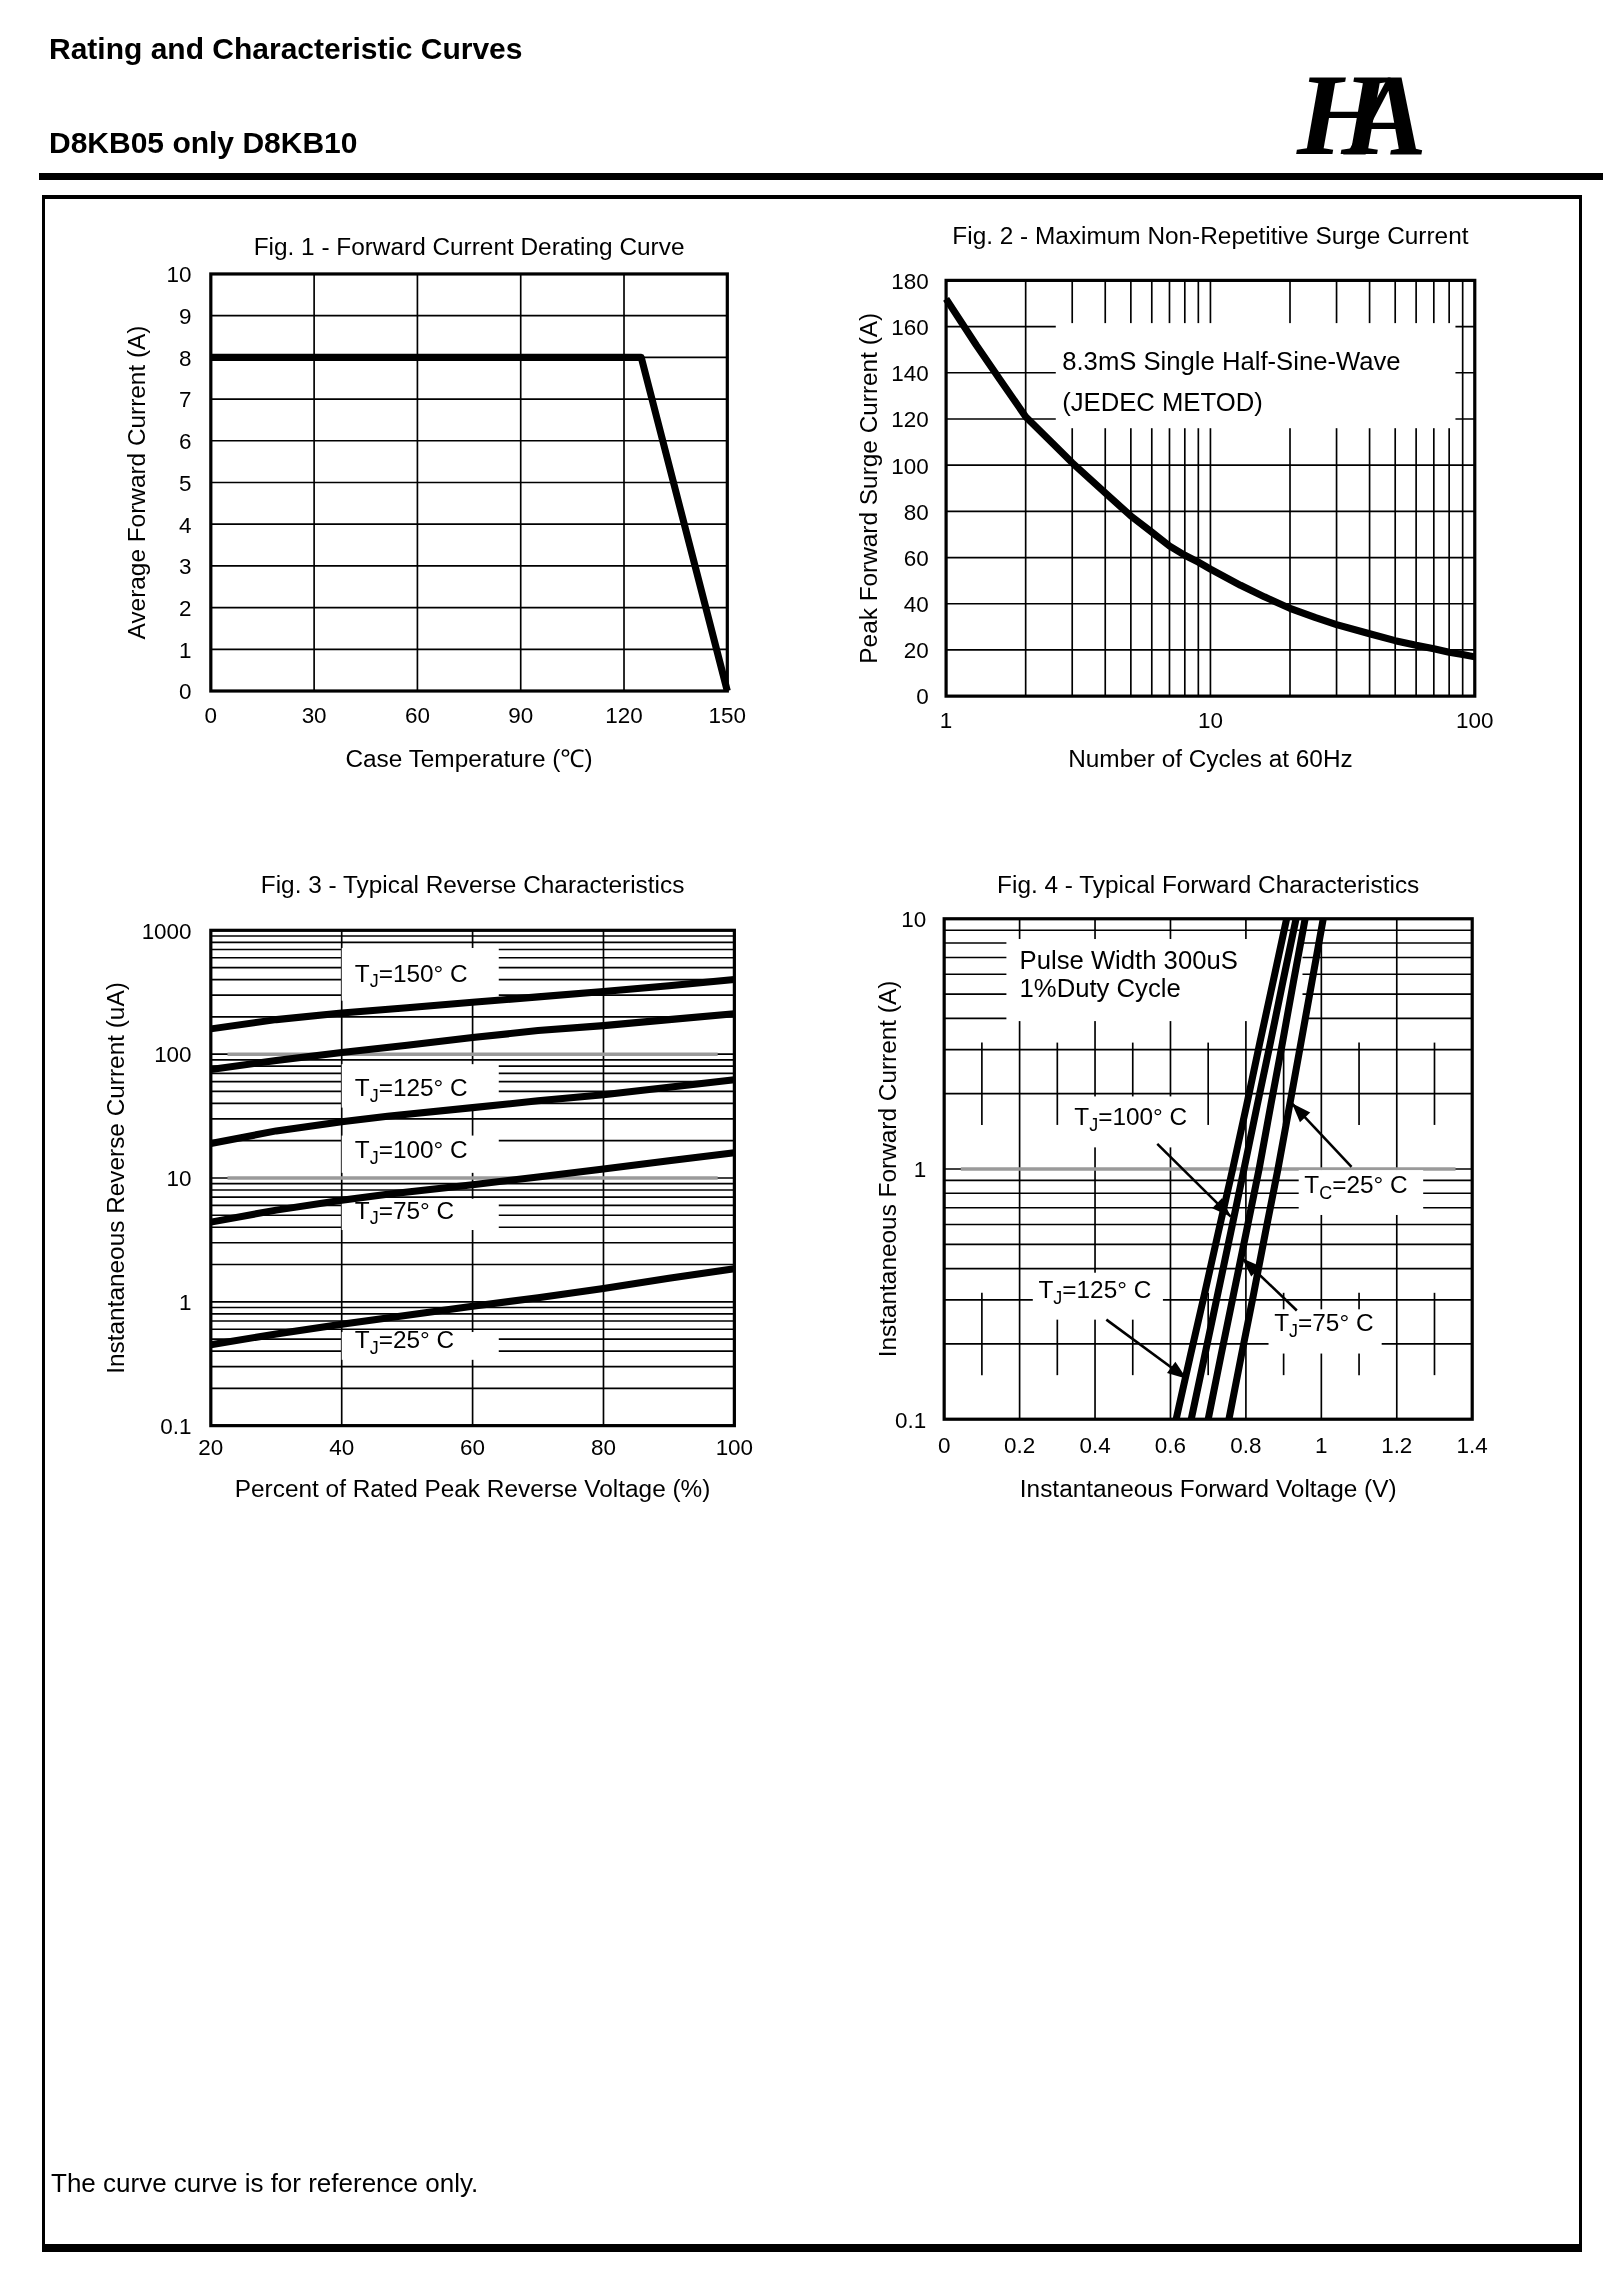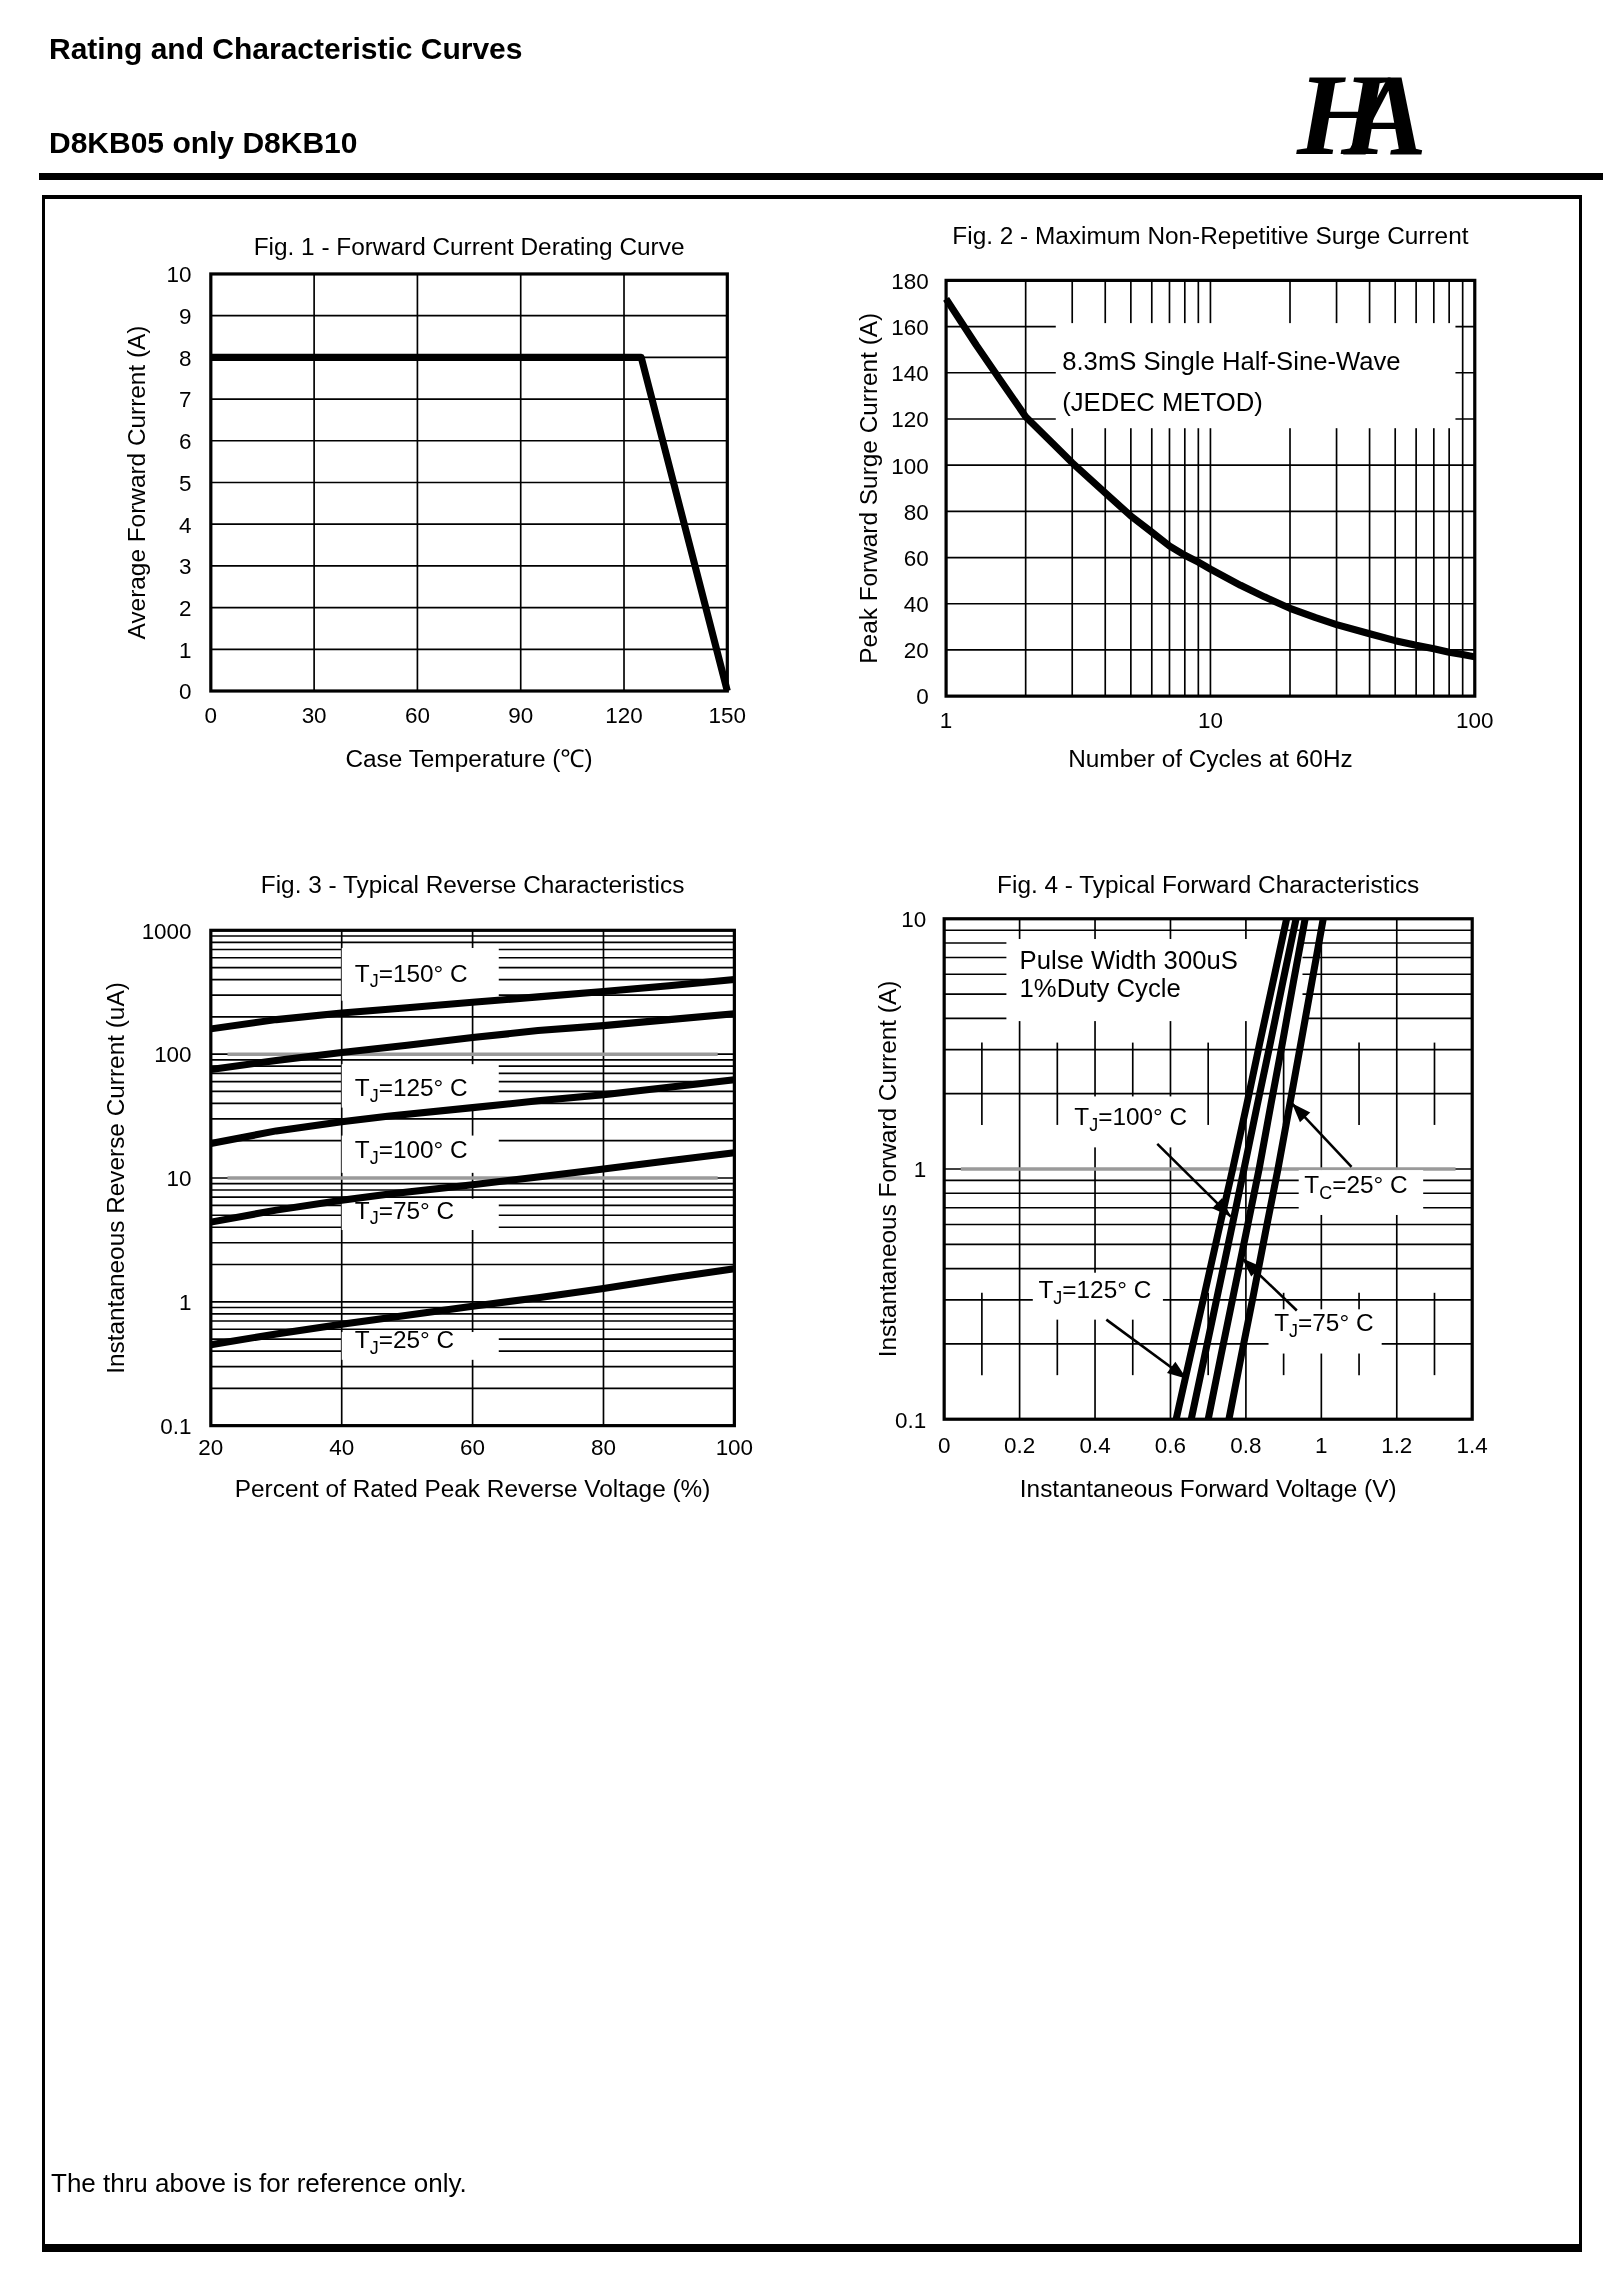--- a/index.html
+++ b/index.html
@@ -256,15 +256,15 @@
         <text x="2176.4285714285716" y="2264" font-size="35" text-anchor="middle">1.2</text>
         <text x="2294" y="2264" font-size="35" text-anchor="middle">1.4</text>
         <text x="1443" y="1445" font-size="35" text-anchor="end">10</text>
         <text x="1443" y="1835" font-size="35" text-anchor="end">1</text>
         <text x="1443" y="2225" font-size="35" text-anchor="end">0.1</text>
         <text x="1882.5" y="2334" font-size="38" text-anchor="middle">Instantaneous Forward Voltage (V)</text>
         <text transform="translate(1396 1822) rotate(-90)" font-size="38" text-anchor="middle">Instantaneous Forward Current (A)</text>
         <text x="1882.5" y="1392" font-size="38" text-anchor="middle">Fig. 4 - Typical Forward Characteristics</text>
       </g>
     </svg>
-  <div class="footer-note">The thru above is for reference only.</div>
+  <div class="footer-note">The curve curve is for reference only.</div>
 </div>
 
 
 </body></html>

